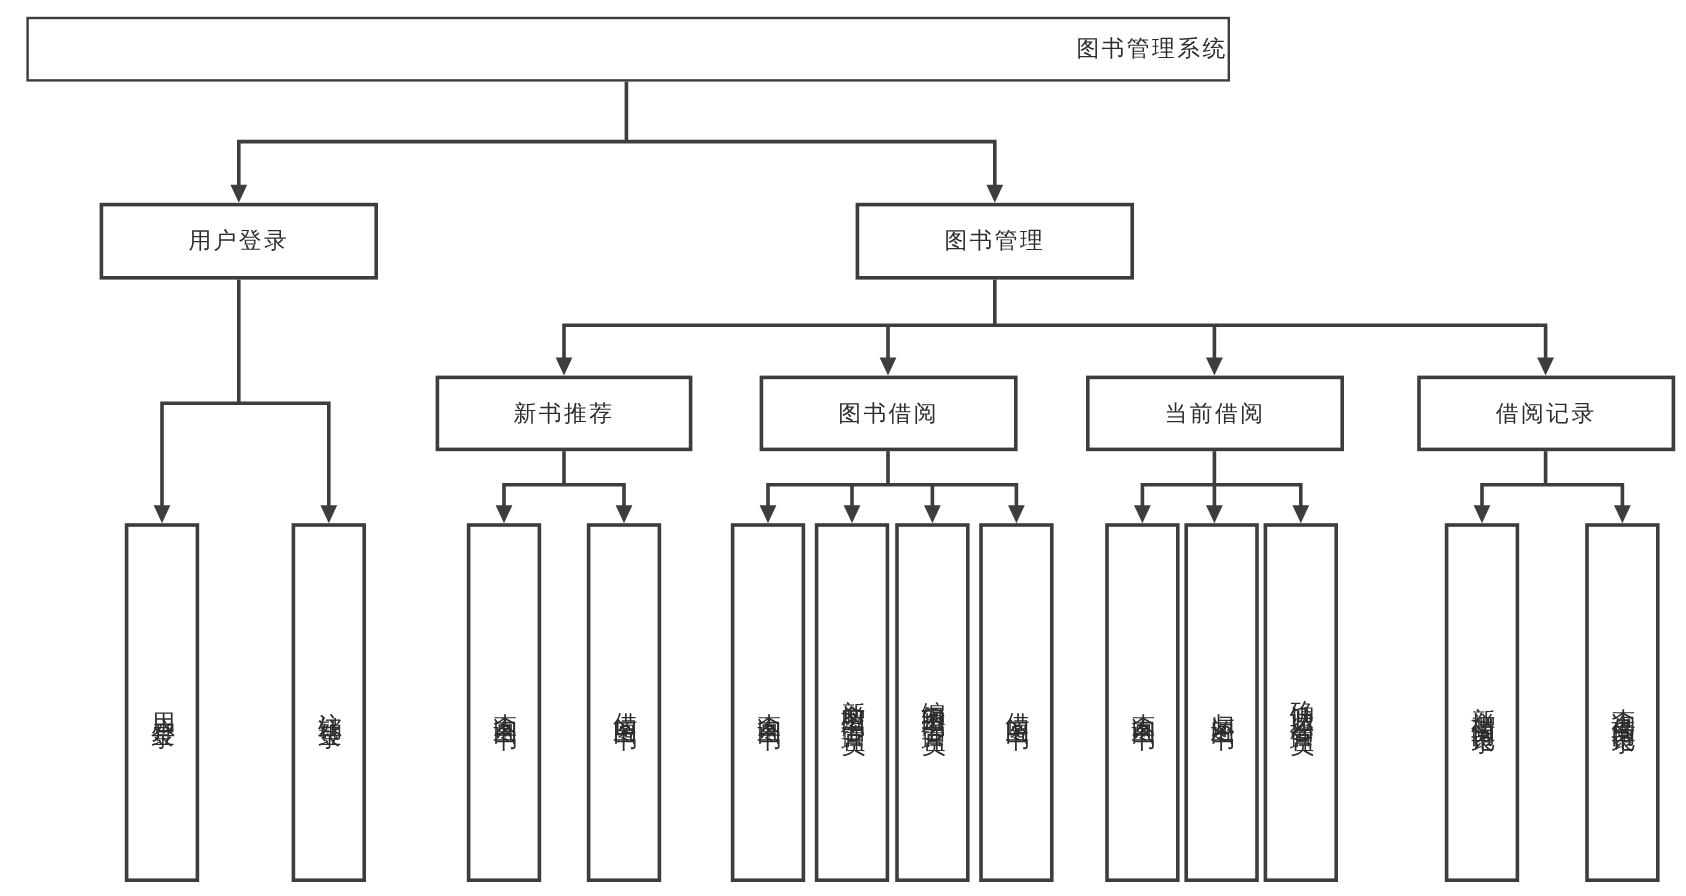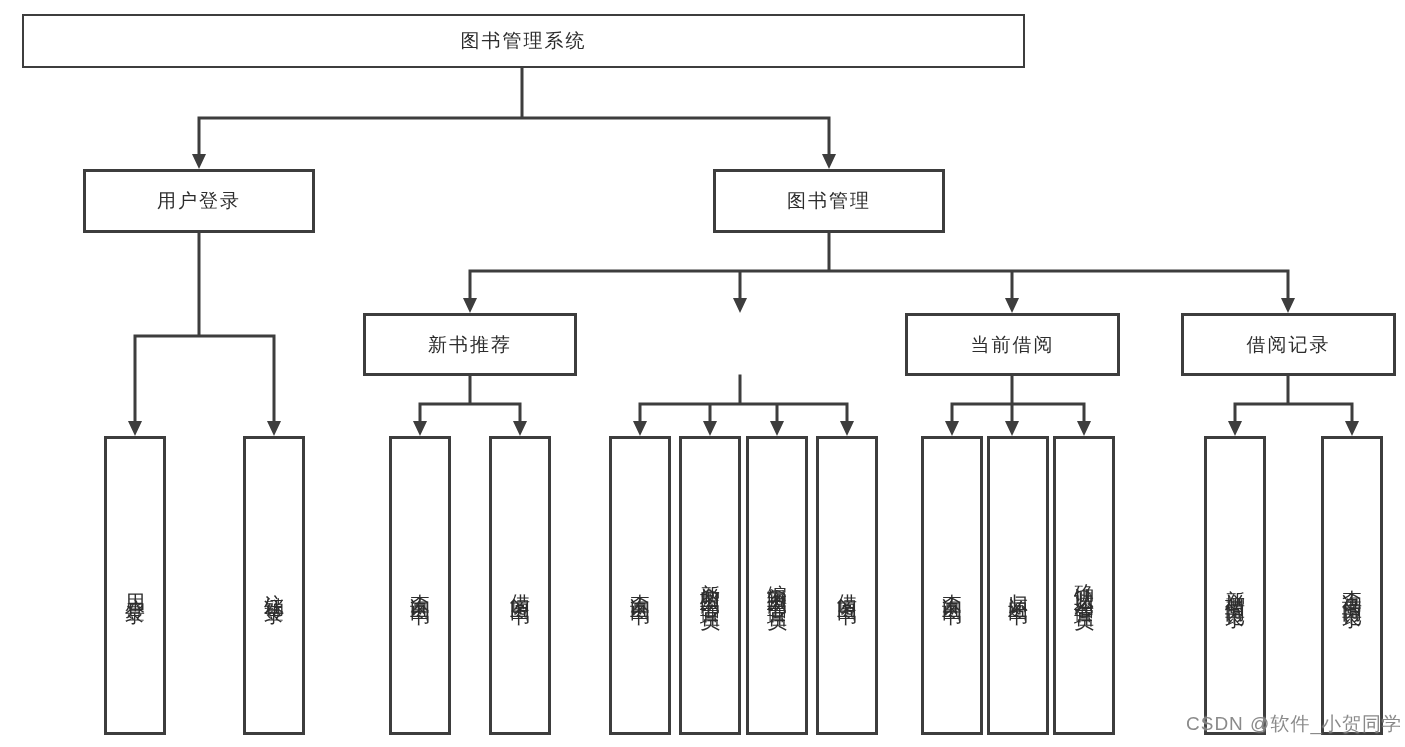--- a/index.html
+++ b/index.html
@@ -2,21 +2,21 @@
 <html><head>
 <meta charset="utf-8">
 <style>
   html,body{margin:0;padding:0;background:#ffffff;}
   body{font-family:"Liberation Sans","DejaVu Sans",sans-serif;}
   .stage{position:relative;width:1405px;height:747px;background:#ffffff;overflow:hidden;}
   .connectors{position:absolute;left:0;top:0;width:1405px;height:747px;}
   .box{position:absolute;box-sizing:border-box;border:3px solid #3d3d3d;background:#ffffff;
        display:flex;align-items:center;justify-content:center;color:#2d2d2d;}
   .hbox{font-size:19px;letter-spacing:2px;}
-  .hbox.root{border-width:2px;}
+  .hbox.root{border-width:2px;justify-content:flex-end;}
   .vbox{font-size:20px;}
   .vbox span{writing-mode:vertical-rl;text-orientation:mixed;letter-spacing:4px;line-height:1.15;}
   .watermark{position:absolute;left:1186px;top:711px;font-size:19px;letter-spacing:1px;
        color:rgba(118,118,118,0.85);text-shadow:0 0 2px rgba(255,255,255,0.9);white-space:nowrap;z-index:5;}
 </style>
 </head>
 <body>
 
 <div class="stage">
 
@@ -60,20 +60,23 @@
   <div class="box hbox" style="left:83px;top:169px;width:232px;height:64px">
     <span>用户登录</span>
   </div>
   <div class="box hbox" style="left:363px;top:313px;width:214px;height:63px">
     <span>新书推荐</span>
   </div>
 
   <div class="box hbox" style="left:713px;top:169px;width:232px;height:64px">
     <span>图书管理</span>
   </div>
+  <div class="box hbox" style="left:633px;top:313px;width:215px;height:63px">
+    <span>图书借阅</span>
+  </div>
   <div class="box hbox" style="left:1181px;top:313px;width:215px;height:63px">
     <span>借阅记录</span>
   </div>
   <div class="box hbox" style="left:905px;top:313px;width:215px;height:63px">
     <span>当前借阅</span>
   </div>
 
   <div class="box vbox" style="left:104px;top:436px;width:62px;height:299px">
     <span>用户登录</span>
   </div>
@@ -111,15 +114,14 @@
     <span>确认归还（管理员）</span>
   </div>
 
   <div class="box vbox" style="left:1204px;top:436px;width:62px;height:299px">
     <span>新增借阅记录</span>
   </div>
   <div class="box vbox" style="left:1321px;top:436px;width:62px;height:299px">
     <span>查询借阅记录</span>
   </div>
 
-  <div class="watermark">CSDN @软件_小贺同学</div>
 
 </div>
 
 </body></html>

